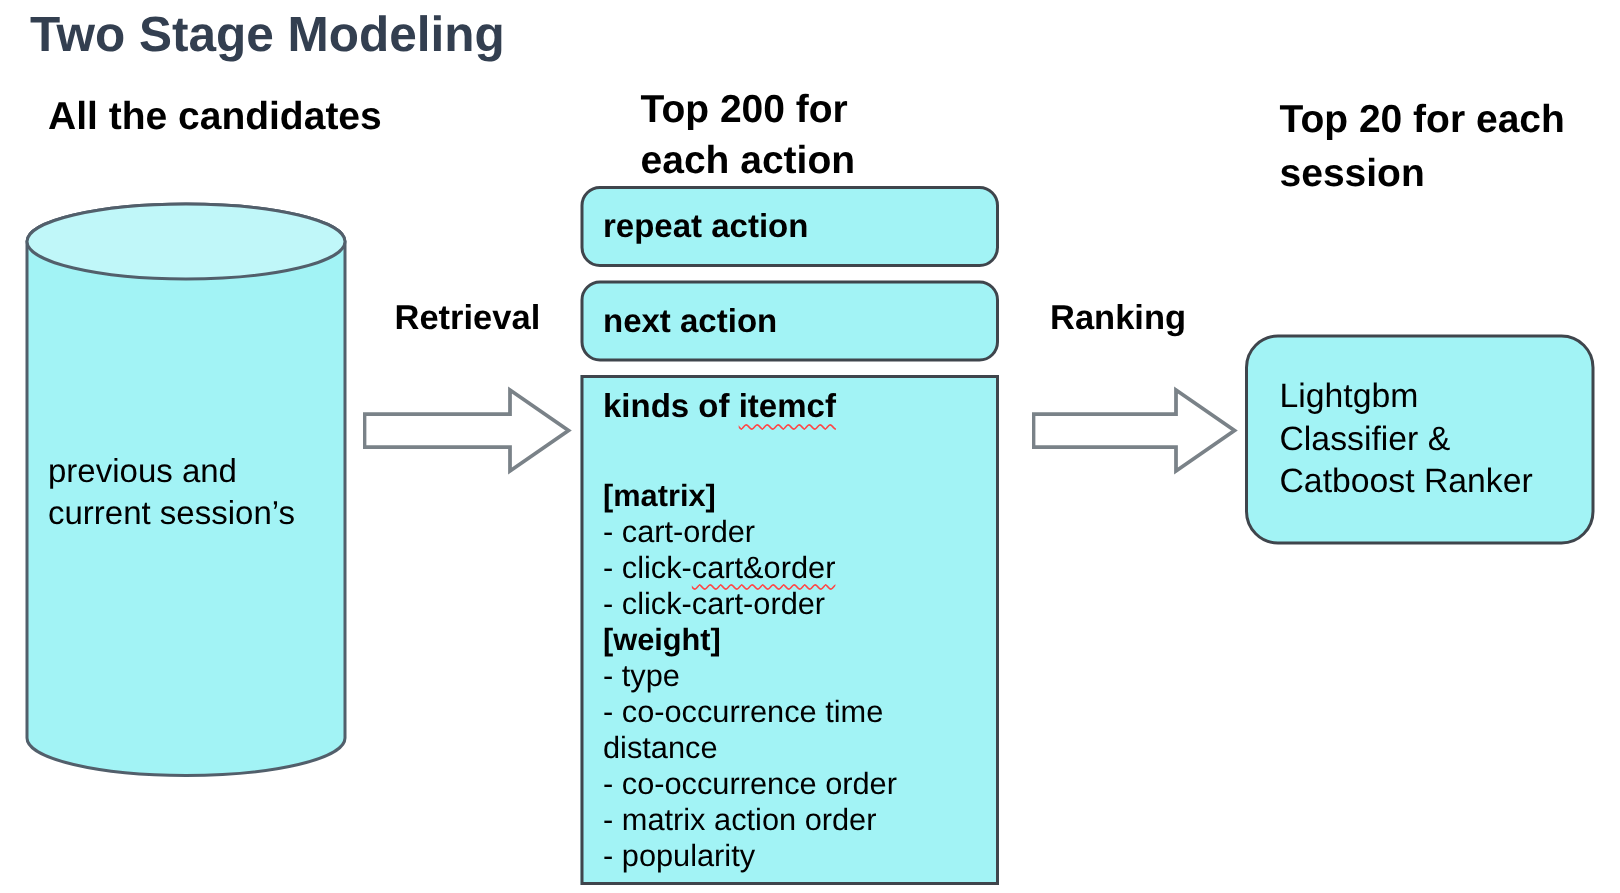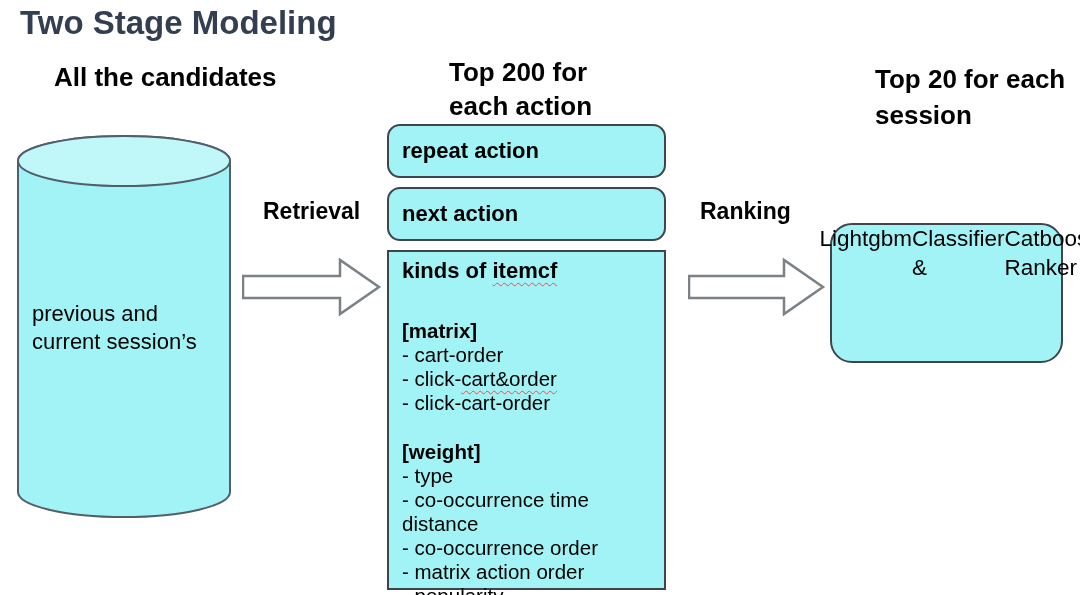--- a/index.html
+++ b/index.html
@@ -30,21 +30,20 @@
 
   .slide-title {
     left: 20px; top: 4px;
     font-size: 33px; font-weight: 700;
     color: var(--title-color);
     letter-spacing: 0px;
   }
   .col-heading {
     font-size: 26px; font-weight: 700; line-height: 34px;
     color: var(--text-color);
-    margin-left: 22px;
   }
   .left-heading { left: 32px; top: 60px; }
   .mid-heading { left: 427px; top: 55px; }
   .right-heading { left: 853px; top: 61px; line-height: 36px; }
 
   .cylinder-svg { left: 16px; top: 133px; }
   .cyl-body { fill: var(--cyan-fill); stroke: var(--cylinder-border); stroke-width: 2; }
   .cyl-top { fill: var(--cyan-light); stroke: var(--cylinder-border); stroke-width: 2; }
 
   .cylinder-label {
@@ -83,34 +82,34 @@
   .itemcf-box {
     left: 387px; top: 250px; width: 279px; height: 340px;
     padding: 5px 18px 0 13px;
     font-size: 20.5px; line-height: 24px;
   }
   .itemcf-title {
     font-size: 22px; font-weight: 700; line-height: 27px;
     margin-bottom: 35px;
   }
   .section-header { font-weight: 700; }
-  .section-gap { margin-top: 25px; }
+  .section-gap { }
   .squiggle {
     text-decoration-line: underline;
     text-decoration-style: wavy;
     text-decoration-color: var(--squiggle-color);
     text-decoration-thickness: 1px;
     text-underline-offset: 4px;
     text-decoration-skip-ink: none;
   }
 
   .model-box {
     left: 830px; top: 223px; width: 233px; height: 140px;
     border-radius: 22px;
-    display: flex; flex-direction: row; justify-content: center;
+    display: flex; flex-direction: column; justify-content: center;
     padding-left: 21px;
     font-size: 22.5px; line-height: 28.5px;
   }
 </style>
 </head>
 <body>
 
 <div class="slide">
 
   <div class="abs slide-title">Two Stage Modeling</div>

